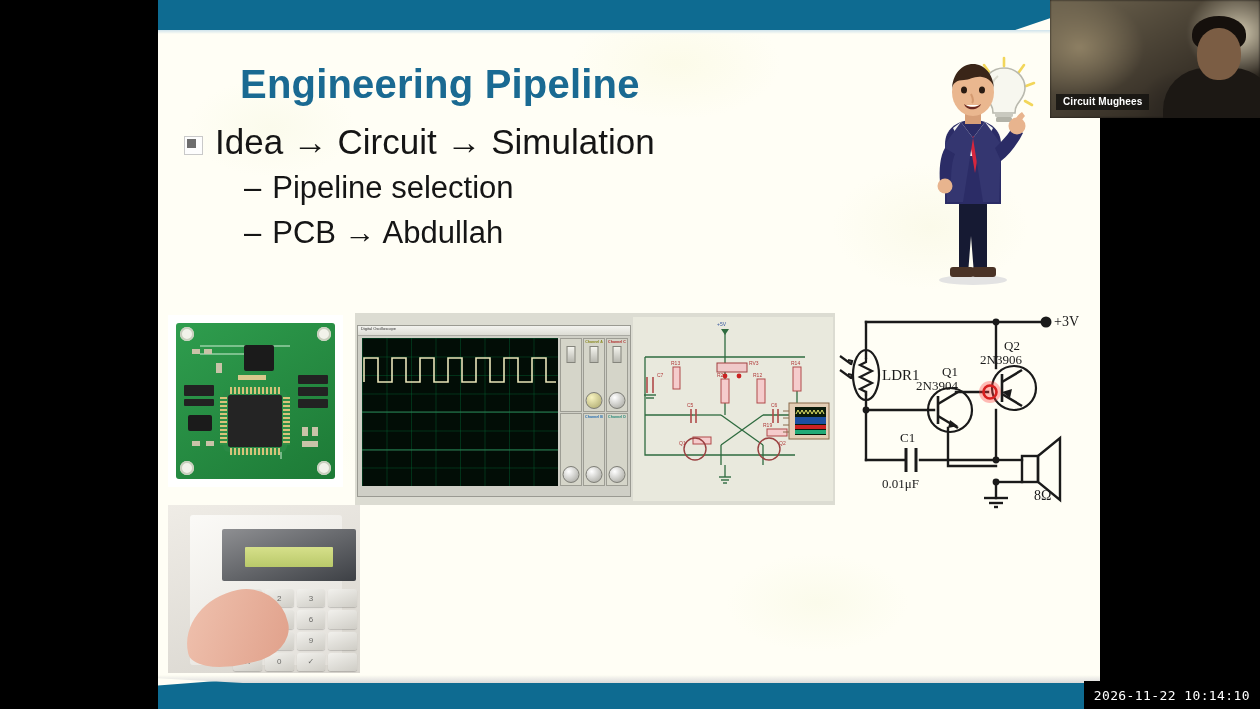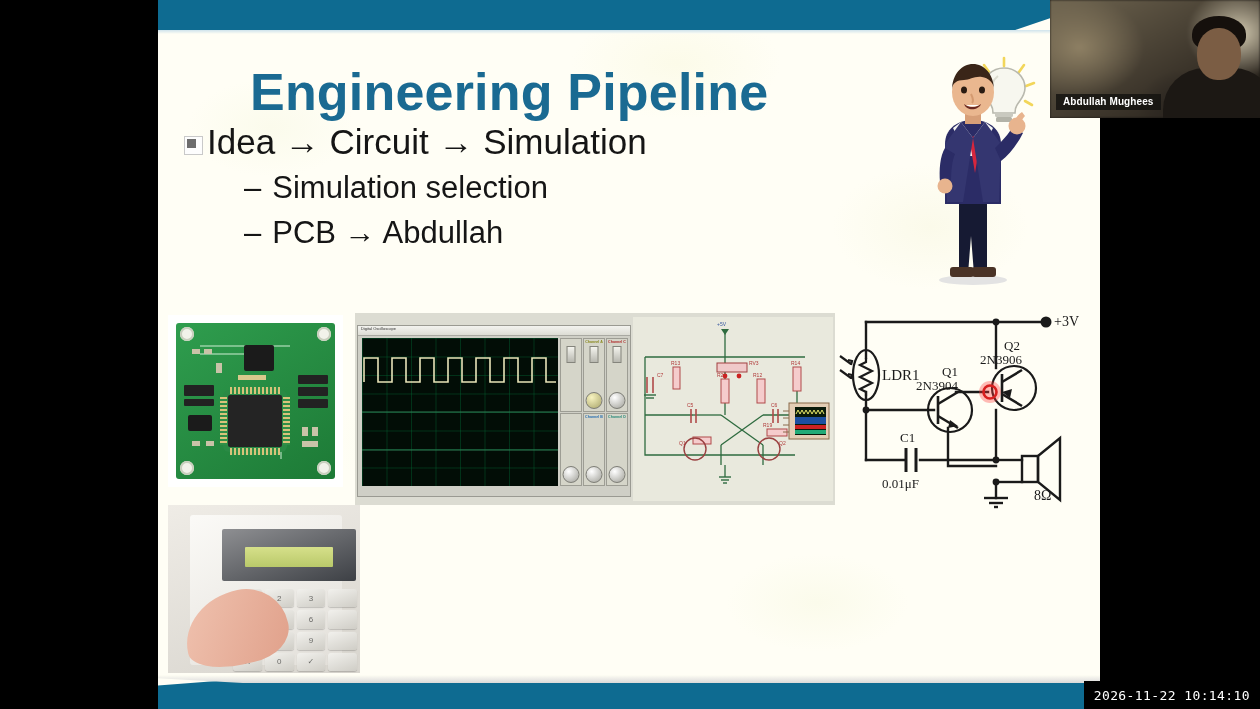--- a/index.html
+++ b/index.html
@@ -26,24 +26,24 @@
      clip-path:polygon(0 0, 100% 0, 100% 4%, 91% 100%, 0 100%);}
   #band-top-shadow{position:absolute;left:0;top:30px;width:942px;height:4px;
      background:linear-gradient(#cfe3ec,#fffef4);}
   #band-bot{left:0;bottom:0;width:942px;height:30px;
      clip-path:polygon(9% 0, 100% 0, 100% 100%, 0 100%, 0 22%);}
   #band-bot-edge{position:absolute;left:0;bottom:26px;width:942px;height:8px;
      background:linear-gradient(#fffef4,#d9d9d9);
      clip-path:polygon(0 0, 100% 0, 100% 100%, 9% 100%, 0 40%);}
 
   
-  #title{position:absolute;left:92px;top:62px;font-size:52px;font-weight:bold;
+  #title{position:absolute;left:82px;top:62px;font-size:40px;font-weight:bold;
          color:#1a6a92;letter-spacing:.2px;white-space:nowrap;}
   #bullets{position:absolute;left:26px;top:122px;width:700px;color:#111;}
-  .b1{display:flex;align-items:flex-start;gap:4px;font-size:35px;line-height:1.16;
+  .b1{display:flex;align-items:flex-start;gap:12px;font-size:35px;line-height:1.16;
       color:#151515;font-weight:400;}
   .sqbullet{width:17px;height:17px;margin-top:14px;flex:0 0 auto;
       background:#fdfdfd;border:1.5px solid #c9c9c9;
       box-shadow:inset 0 0 0 3px #fdfdfd;}
   .sqbullet i{display:block;width:9px;height:9px;background:#6d6d6d;margin:2px 0 0 2px;}
   .b2{font-size:31px;line-height:1.22;color:#151515;margin-left:60px;
       display:flex;gap:11px;}
   .dash{color:#151515;}
 
   
@@ -157,21 +157,21 @@
 
     <div id="bullets">
       <div class="b1">
         <span class="sqbullet">
             <i></i>
           </span>
         <span>Idea → Circuit → Simulation</span>
       </div>
       <div class="b2" style="margin-top:6px;">
         <span class="dash">–</span>
-        <span>Simulation selection</span>
+        <span>Pipeline selection</span>
       </div>
       <div class="b2" style="margin-top:8px;">
         <span class="dash">–</span>
         <span>PCB → Abdullah</span>
       </div>
     </div>
 
     <div id="man">
       <svg viewBox="0 0 140 235" width="140" height="235">
         <ellipse cx="70" cy="228" rx="34" ry="5" fill="#e3e3e3"></ellipse>
@@ -514,18 +514,18 @@
     </div>
   </div>
 
   <div id="webcam">
     <div class="bg"></div>
     <div class="person">
       <div class="body"></div>
       <div class="hair"></div>
       <div class="face"></div>
     </div>
-    <div class="namebadge">Abdullah Mughees</div>
+    <div class="namebadge">Circuit Mughees</div>
   </div>
 
   <div id="timestamp">2026-11-22  10:14:10</div>
 
 </div>
 
 </body></html>

